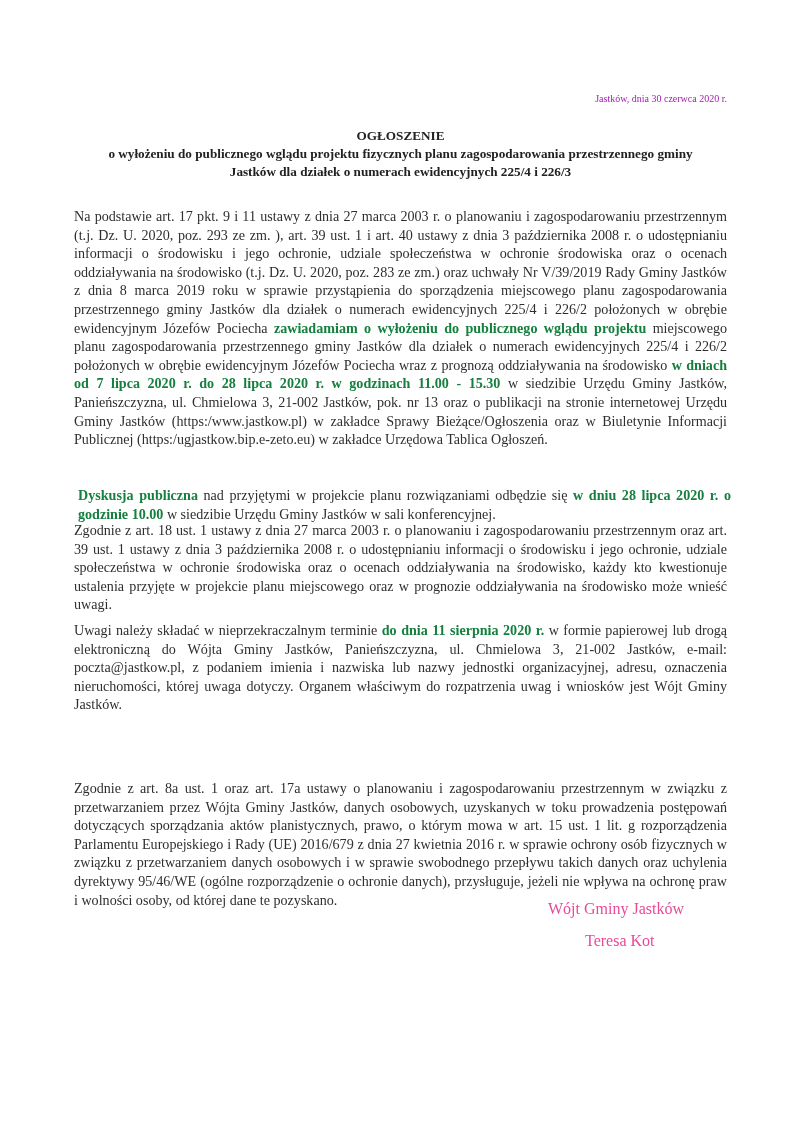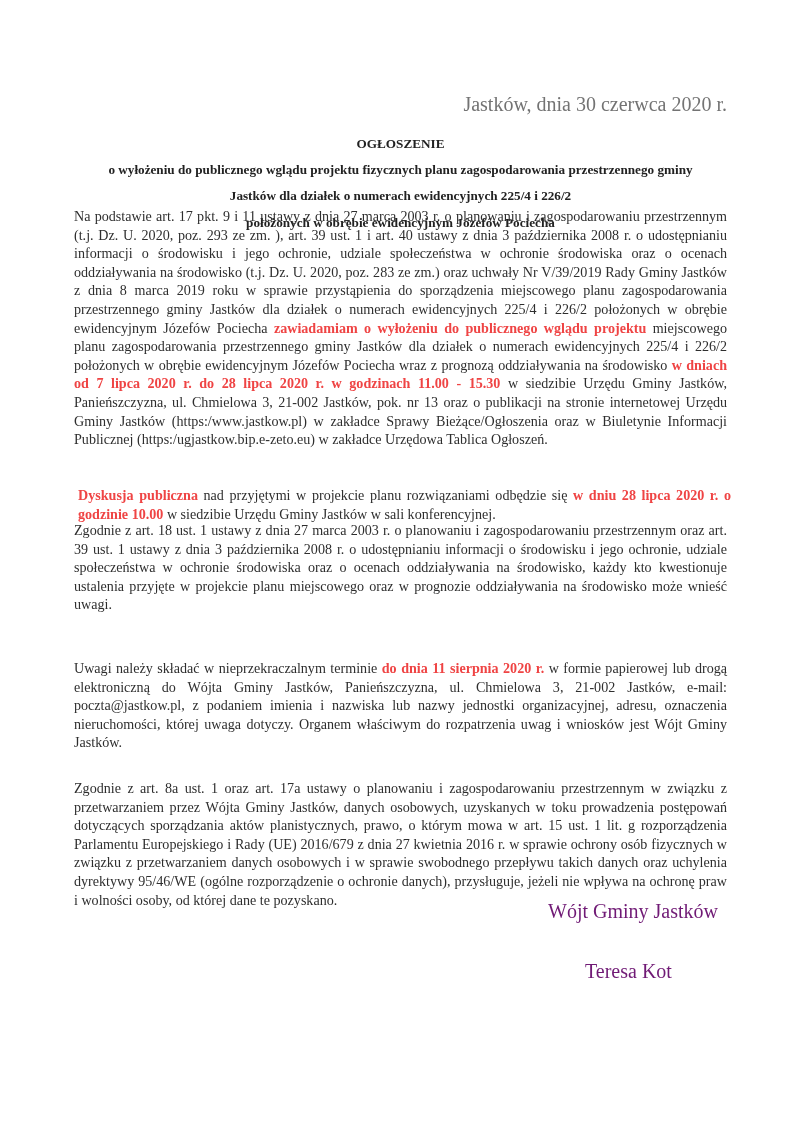--- a/index.html
+++ b/index.html
@@ -1,46 +1,45 @@
 <!DOCTYPE html>
 <html><head>
 <meta charset="utf-8">
 <style>
   html, body { margin: 0; padding: 0; background: #ffffff; }
   body { width: 800px; height: 1131px; position: relative; overflow: hidden;
          font-family: "Liberation Serif", "DejaVu Serif", serif; color: #2a2a2a; }
   .page { position: absolute; left: 74px; top: 0; width: 653px; }
-  .date { position: absolute; right: 0; top: 93px; font-size: 20px; color: #737373; white-space: nowrap; }
+  .date { position: absolute; right: 0; top: 93px; font-size: 10px; color: #a21caf; white-space: nowrap; }
   .heading { position: absolute; left: -14px; width: 681px; top: 127px; text-align: center;
              font-weight: bold; font-size: 13.2px; line-height: 18.2px; color: #222; }
-  .heading div { white-space: nowrap; margin-top: 8px; }
+  .heading div { white-space: nowrap; }
   .para { position: absolute; left: 0; width: 653px; font-size: 14.1px; line-height: 18.6px;
           text-align: justify; color: #2e2e2e; }
-  .para b { color: #ef4444; }
+  .para b { color: #15803d; }
   #p1 { top: 207px; }
   #p2 { top: 482px; }
   #p3 { top: 521px; }
-  #p4 { top: 659px; }
+  #p4 { top: 621px; }
   #p5 { top: 779px; }
-  .sign { position: absolute; font-size: 20px; color: #701a75; white-space: nowrap; }
+  .sign { position: absolute; font-size: 16px; color: #ec4899; white-space: nowrap; }
   #sign1 { left: 474px; top: 900px; }
-  #sign2 { left: 511px; top: 960px; }
+  #sign2 { left: 511px; top: 932px; }
 </style>
 </head>
 <body>
 
 <div class="page">
 
   <div class="date">Jastków, dnia 30 czerwca 2020 r.</div>
 
   <div class="heading">
     <div>OGŁOSZENIE</div>
     <div>o wyłożeniu do publicznego wglądu projektu fizycznych planu zagospodarowania przestrzennego gminy</div>
-    <div>Jastków dla działek o numerach ewidencyjnych 225/4 i 226/2</div>
-    <div>położonych w obrębie ewidencyjnym Józefów Pociecha</div>
+    <div>Jastków dla działek o numerach ewidencyjnych 225/4 i 226/3</div>
   </div>
 
   <p class="para" id="p1" style="margin:0"><span>Na podstawie art. 17 pkt. 9 i 11 ustawy z dnia 27 marca 2003 r. o planowaniu i zagospodarowaniu przestrzennym (t.j. Dz. U. 2020, poz. 293 ze zm. ), art. 39 ust. 1 i art. 40 ustawy z dnia 3 października 2008 r. o udostępnianiu informacji o środowisku i jego ochronie, udziale społeczeństwa w ochronie środowiska oraz o ocenach oddziaływania na środowisko (t.j. Dz. U.  2020, poz. 283 ze zm.) oraz uchwały Nr V/39/2019 Rady Gminy Jastków z dnia 8 marca 2019 roku w sprawie przystąpienia do sporządzenia miejscowego planu zagospodarowania przestrzennego gminy Jastków dla działek o numerach ewidencyjnych 225/4 i 226/2 położonych w obrębie ewidencyjnym Józefów Pociecha </span><b>zawiadamiam  o wyłożeniu do publicznego wglądu projektu</b><span> miejscowego planu zagospodarowania przestrzennego gminy Jastków dla działek o numerach ewidencyjnych 225/4 i 226/2 położonych w obrębie ewidencyjnym Józefów Pociecha  wraz  z prognozą oddziaływania na środowisko </span><b>w dniach od 7 lipca 2020 r. do 28 lipca 2020 r.   w godzinach 11.00 - 15.30</b><span> w siedzibie Urzędu Gminy Jastków, Panieńszczyzna, ul. Chmielowa 3, 21-002 Jastków, pok. nr 13 oraz o publikacji na stronie internetowej Urzędu Gminy Jastków (https:/www.jastkow.pl) w zakładce Sprawy Bieżące/Ogłoszenia oraz w Biuletynie Informacji Publicznej (https:/ugjastkow.bip.e-zeto.eu) w zakładce Urzędowa Tablica Ogłoszeń.</span></p>
 
   <p class="para" id="p2" style="margin:4px"><b>Dyskusja publiczna</b><span> nad przyjętymi w projekcie planu rozwiązaniami odbędzie się </span><b>w dniu 28 lipca 2020 r. o godzinie 10.00</b><span>  w siedzibie Urzędu Gminy Jastków w sali konferencyjnej.</span></p>
 
   <p class="para" id="p3" style="margin:0"><span>Zgodnie z art. 18  ust. 1  ustawy z dnia 27 marca 2003 r.  o planowaniu i zagospodarowaniu przestrzennym oraz art. 39 ust. 1 ustawy z dnia 3 października 2008 r. o udostępnianiu informacji o środowisku i jego ochronie, udziale społeczeństwa w ochronie środowiska oraz o ocenach oddziaływania na środowisko, każdy kto kwestionuje ustalenia przyjęte w projekcie planu miejscowego oraz w prognozie oddziaływania na środowisko może wnieść uwagi.</span></p>
 
   <p class="para" id="p4" style="margin:0"><span>Uwagi należy składać w nieprzekraczalnym terminie </span><b>do dnia 11 sierpnia 2020 r.</b><span> w formie papierowej lub drogą elektroniczną do Wójta Gminy Jastków, Panieńszczyzna, ul. Chmielowa 3, 21-002 Jastków, e-mail: poczta@jastkow.pl, z podaniem imienia i nazwiska lub nazwy jednostki organizacyjnej, adresu, oznaczenia nieruchomości, której uwaga dotyczy. Organem właściwym do rozpatrzenia uwag i wniosków jest Wójt Gminy Jastków.</span></p>
 

